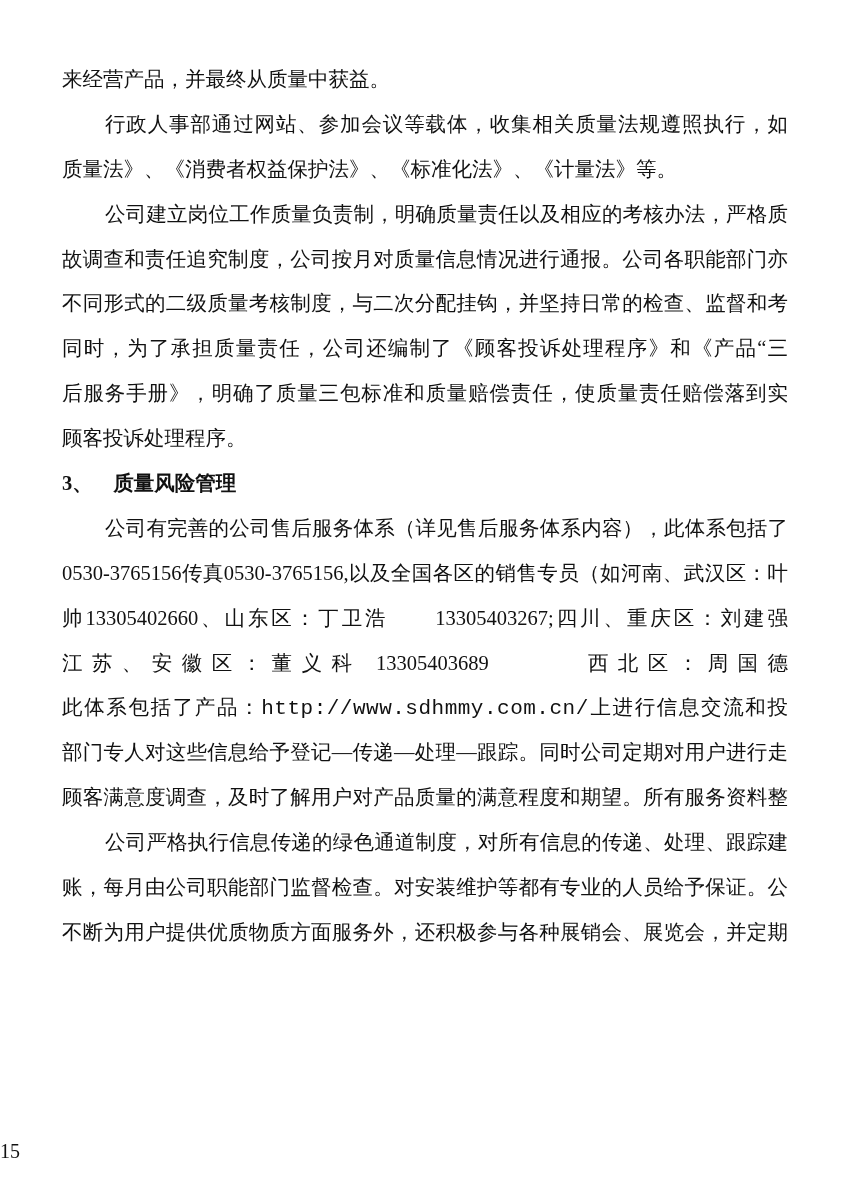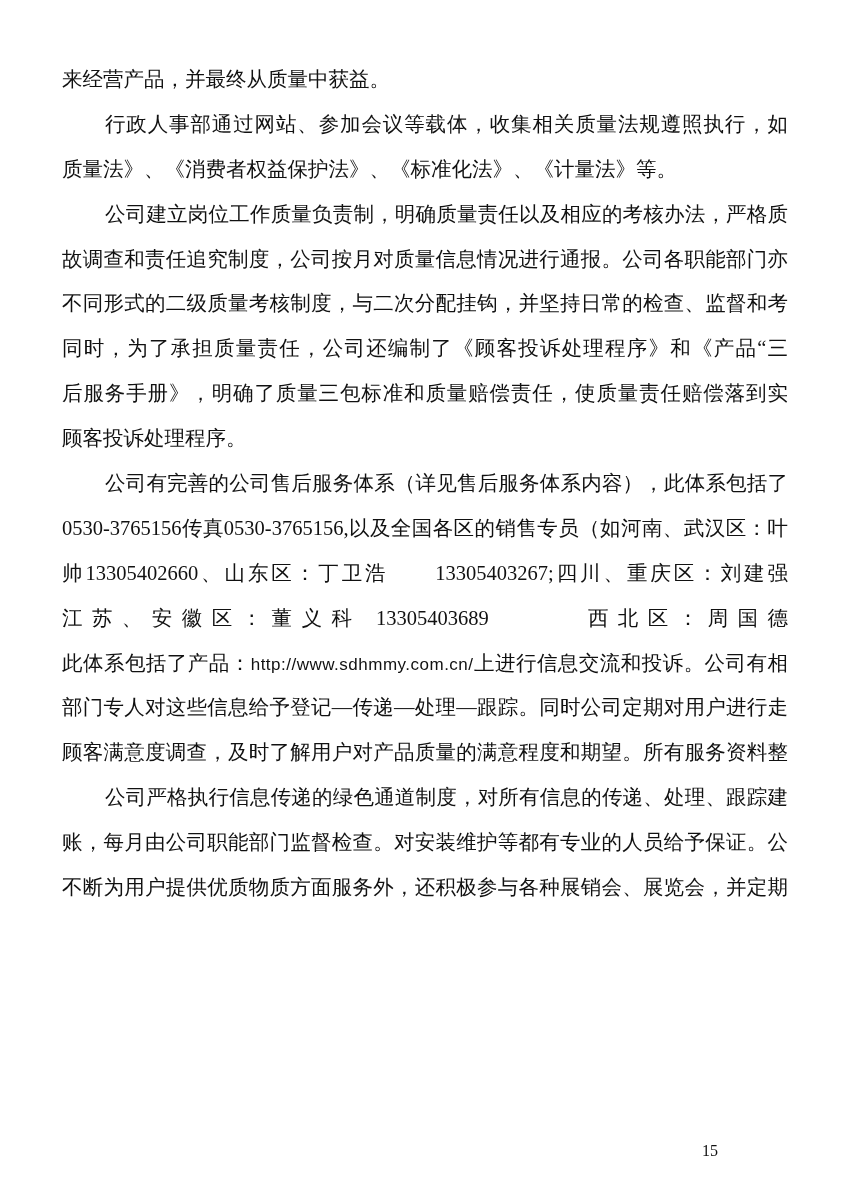--- a/index.html
+++ b/index.html
@@ -41,51 +41,52 @@
   }
   .line.fill {
     text-align: justify;
     text-align-last: justify;
     text-justify: inter-character;
   }
   .line.bold {
     font-weight: bold;
   }
   .mono {
-    font-family: Liberation Sans, sans-serif;
-    font-size: 17px;
+    font-family: Liberation Mono, monospace;
+    font-size: 21px;
     letter-spacing: 0.5px;
     margin-top: 20px;
   }
   .page-number {
     position: absolute;
     top: 1140px;
     left: 0;
     width: 718px;
-    text-align: right;
-    font-size: 16px;
+    text-align: left;
+    font-size: 20px;
     line-height: 22px;
     color: #111111;
     font-family: "Liberation Serif", "DejaVu Serif", serif;
   }
 </style>
 </head>
 <body>
 
 <div class="page">
   <div class="text-block" id="text-block">
       <div class="line">来经营产品，并最终从质量中获益。</div>
       <div class="line indent fill">行政人事部通过网站、参加会议等载体，收集相关质量法规遵照执行，如《产品</div>
       <div class="line">质量法》、《消费者权益保护法》、《标准化法》、《计量法》等。</div>
       <div class="line indent fill">公司建立岗位工作质量负责制，明确质量责任以及相应的考核办法，严格质量事</div>
       <div class="line fill">故调查和责任追究制度，公司按月对质量信息情况进行通报。公司各职能部门亦建立</div>
       <div class="line fill">不同形式的二级质量考核制度，与二次分配挂钩，并坚持日常的检查、监督和考核。</div>
       <div class="line fill">同时，为了承担质量责任，公司还编制了《顾客投诉处理程序》和《产品“三包”售</div>
       <div class="line fill">后服务手册》，明确了质量三包标准和质量赔偿责任，使质量责任赔偿落到实处，提</div>
       <div class="line">顾客投诉处理程序。</div>
+      <div class="line bold">3、　质量风险管理</div>
       <div class="line indent fill">公司有完善的公司售后服务体系（详见售后服务体系内容），此体系包括了产品</div>
       <div class="line fill">0530-3765156传真0530-3765156,以及全国各区的销售专员（如河南、武汉区：叶同</div>
       <div class="line fill">帅13305402660、山东区：丁卫浩　　13305403267;四川、重庆区：刘建强15165499912 、</div>
       <div class="line fill">江苏、安徽区：董义科 13305403689　　　西北区：周国德　　　　17605313006）联系或</div>
       <div class="line fill"><span>此体系包括了产品：</span><span class="mono">http://www.sdhmmy.com.cn/</span><span>上进行信息交流和投诉。公司有相关</span></div>
       <div class="line fill">部门专人对这些信息给予登记—传递—处理—跟踪。同时公司定期对用户进行走访和</div>
       <div class="line fill">顾客满意度调查，及时了解用户对产品质量的满意程度和期望。所有服务资料整理归</div>
       <div class="line indent fill">公司严格执行信息传递的绿色通道制度，对所有信息的传递、处理、跟踪建立台</div>
       <div class="line fill">账，每月由公司职能部门监督检查。对安装维护等都有专业的人员给予保证。公司在</div>
       <div class="line fill">不断为用户提供优质物质方面服务外，还积极参与各种展销会、展览会，并定期对不</div>

